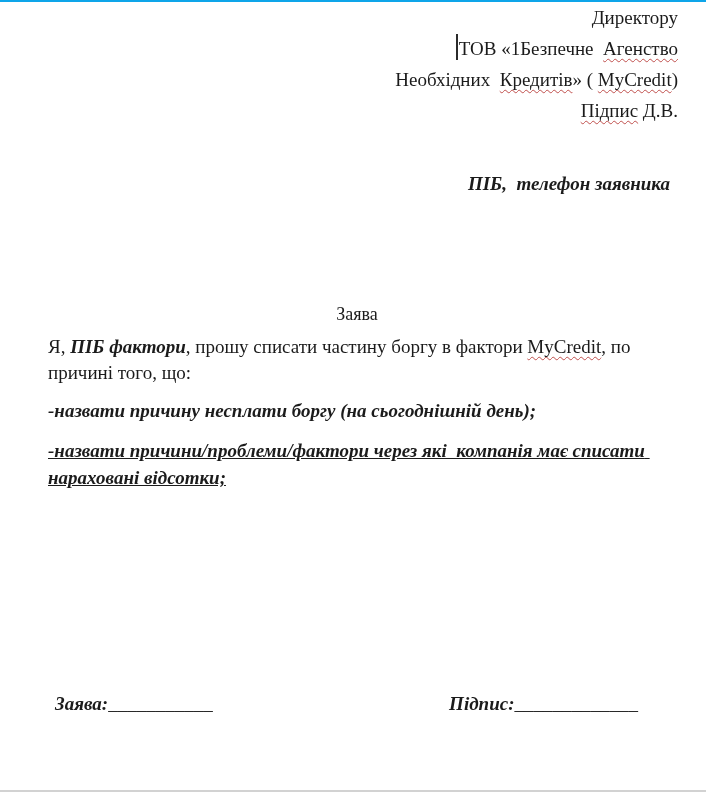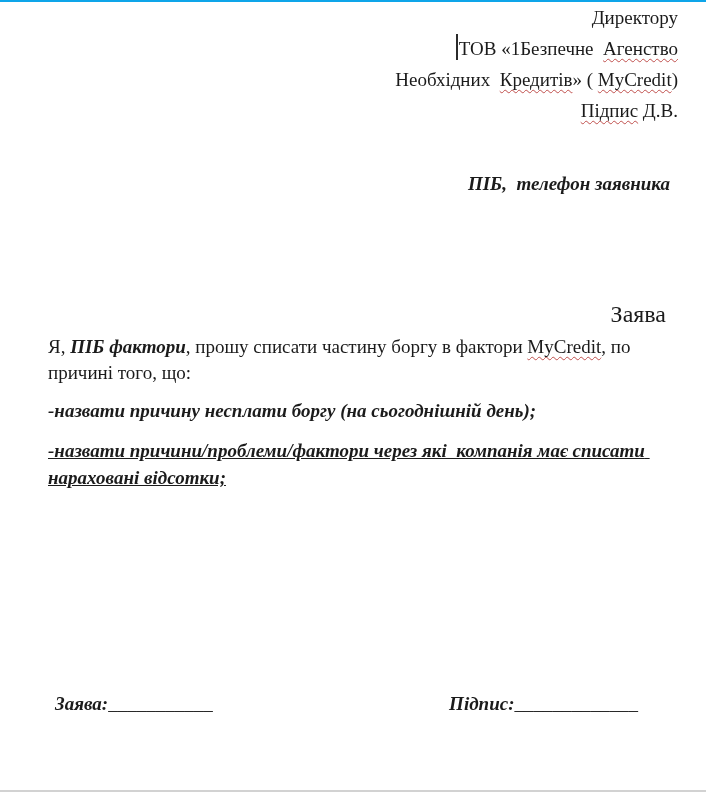--- a/index.html
+++ b/index.html
@@ -50,22 +50,22 @@
     margin: 42px 0 0 0;
     padding-right: 36px;
     text-align: right;
     font-weight: bold;
     font-style: italic;
     line-height: 31px;
     white-space: pre;
   }
   .doc-title {
     margin: 104px 40px 0 48px;
-    text-align: right;
-    font-size: 24px;
+    text-align: center;
+    font-size: 18px;
     font-weight: normal;
     line-height: 22px;
   }
   .para {
     margin: 9px 40px 0 48px;
     line-height: 26px;
     white-space: pre-wrap;
   }
   .bi {
     font-weight: bold;

